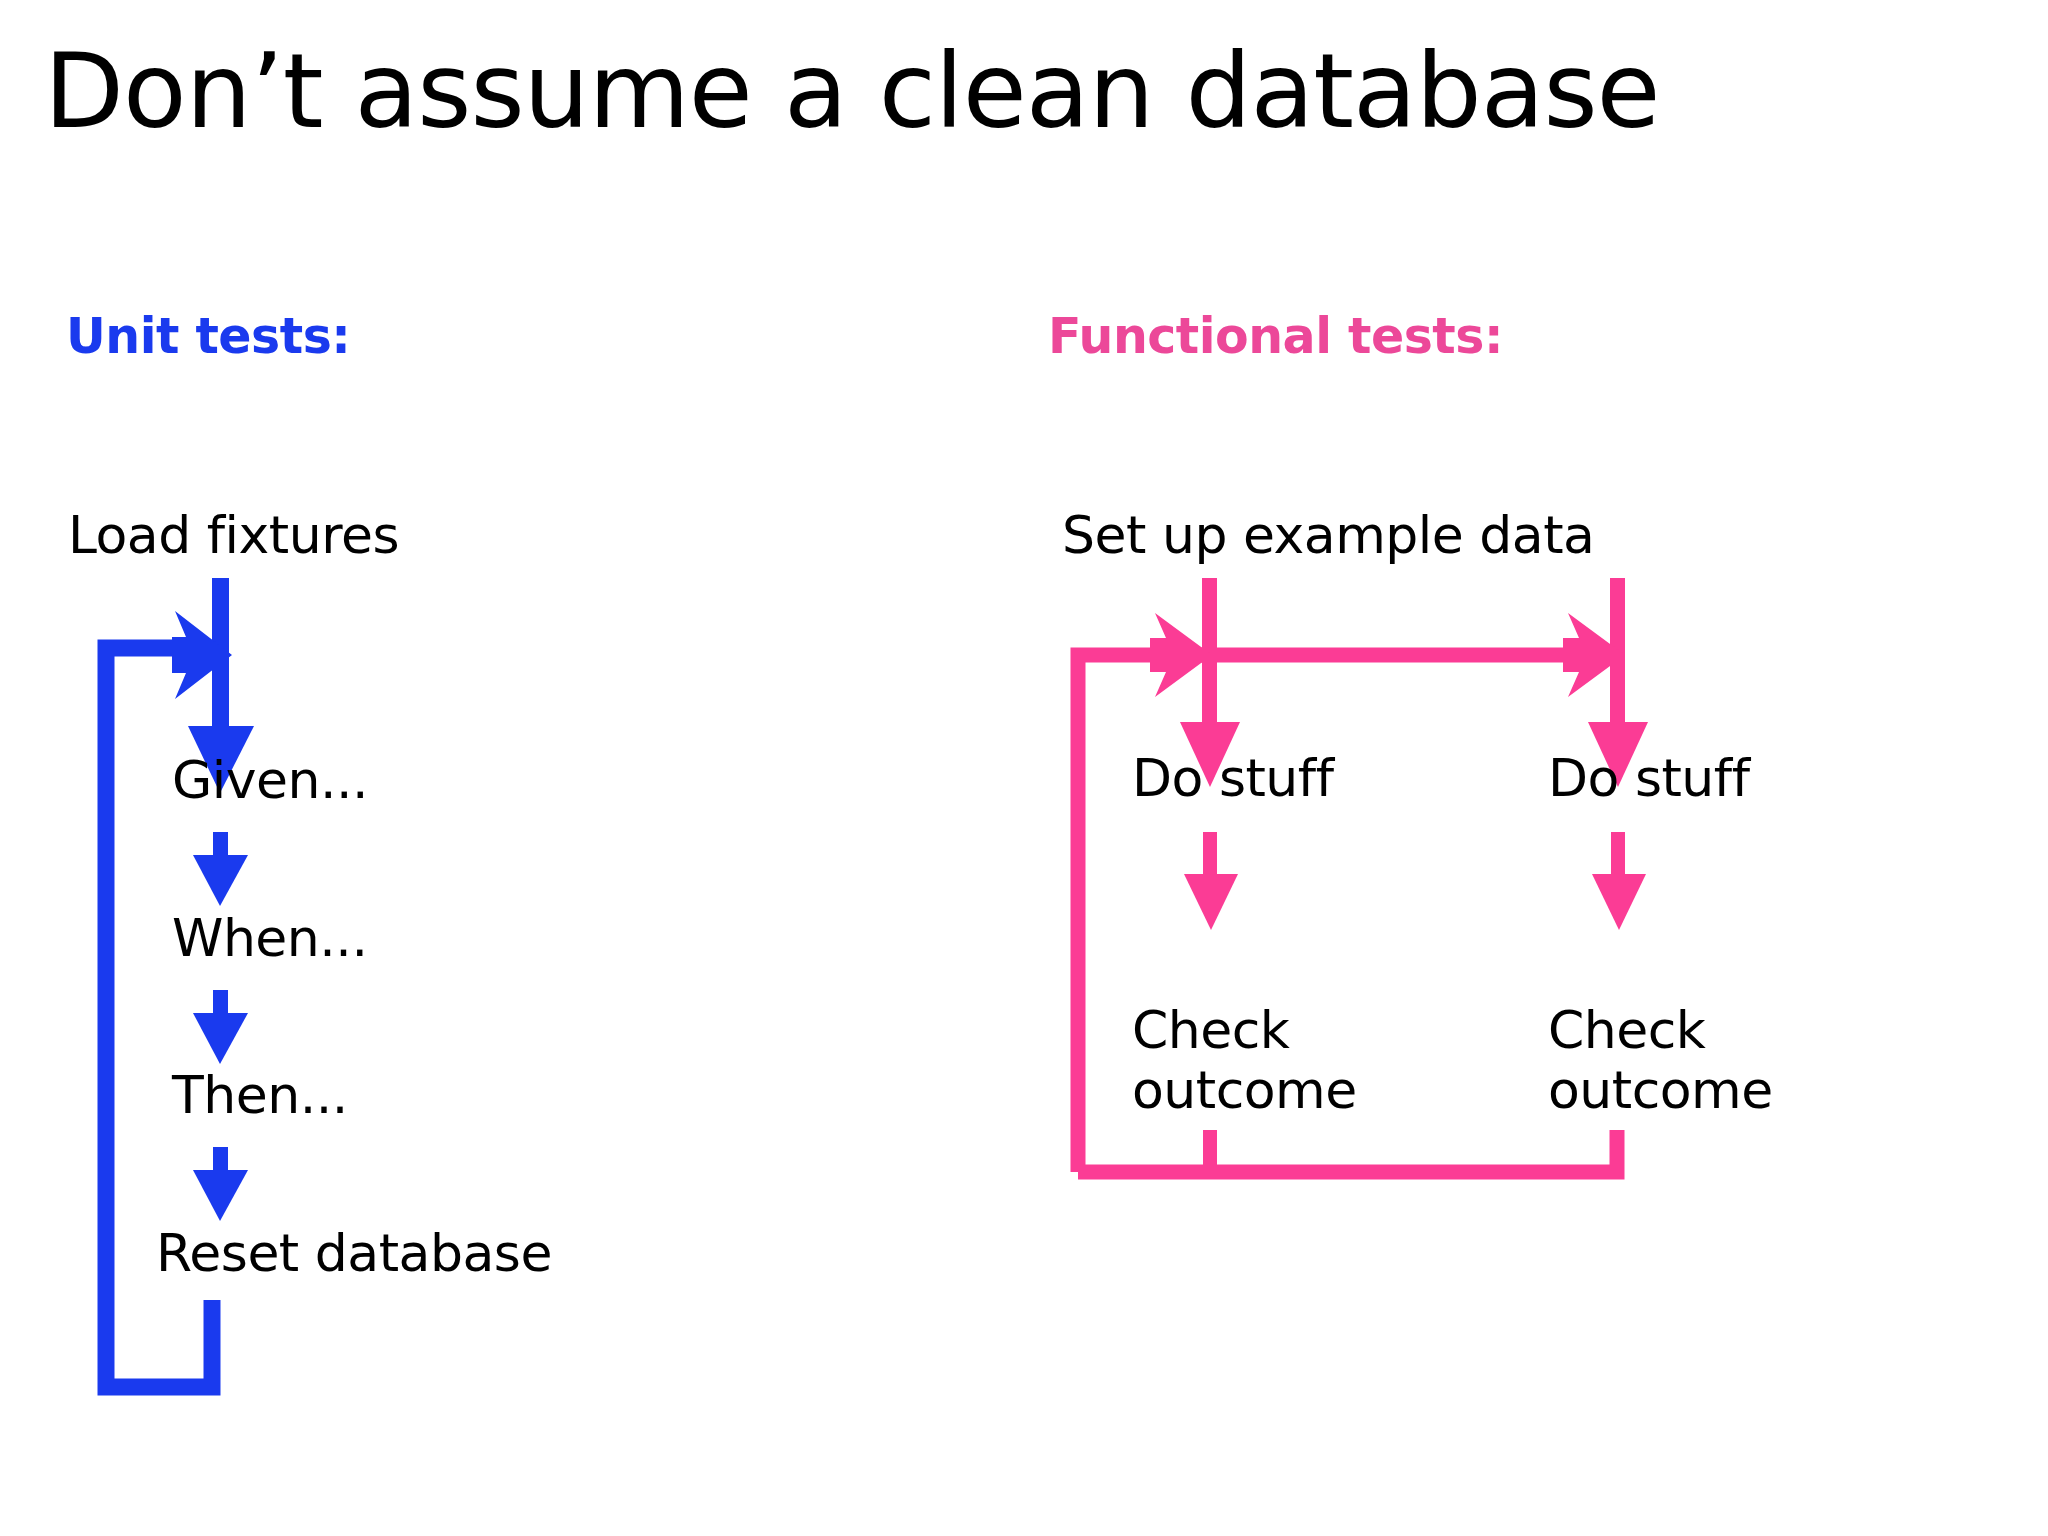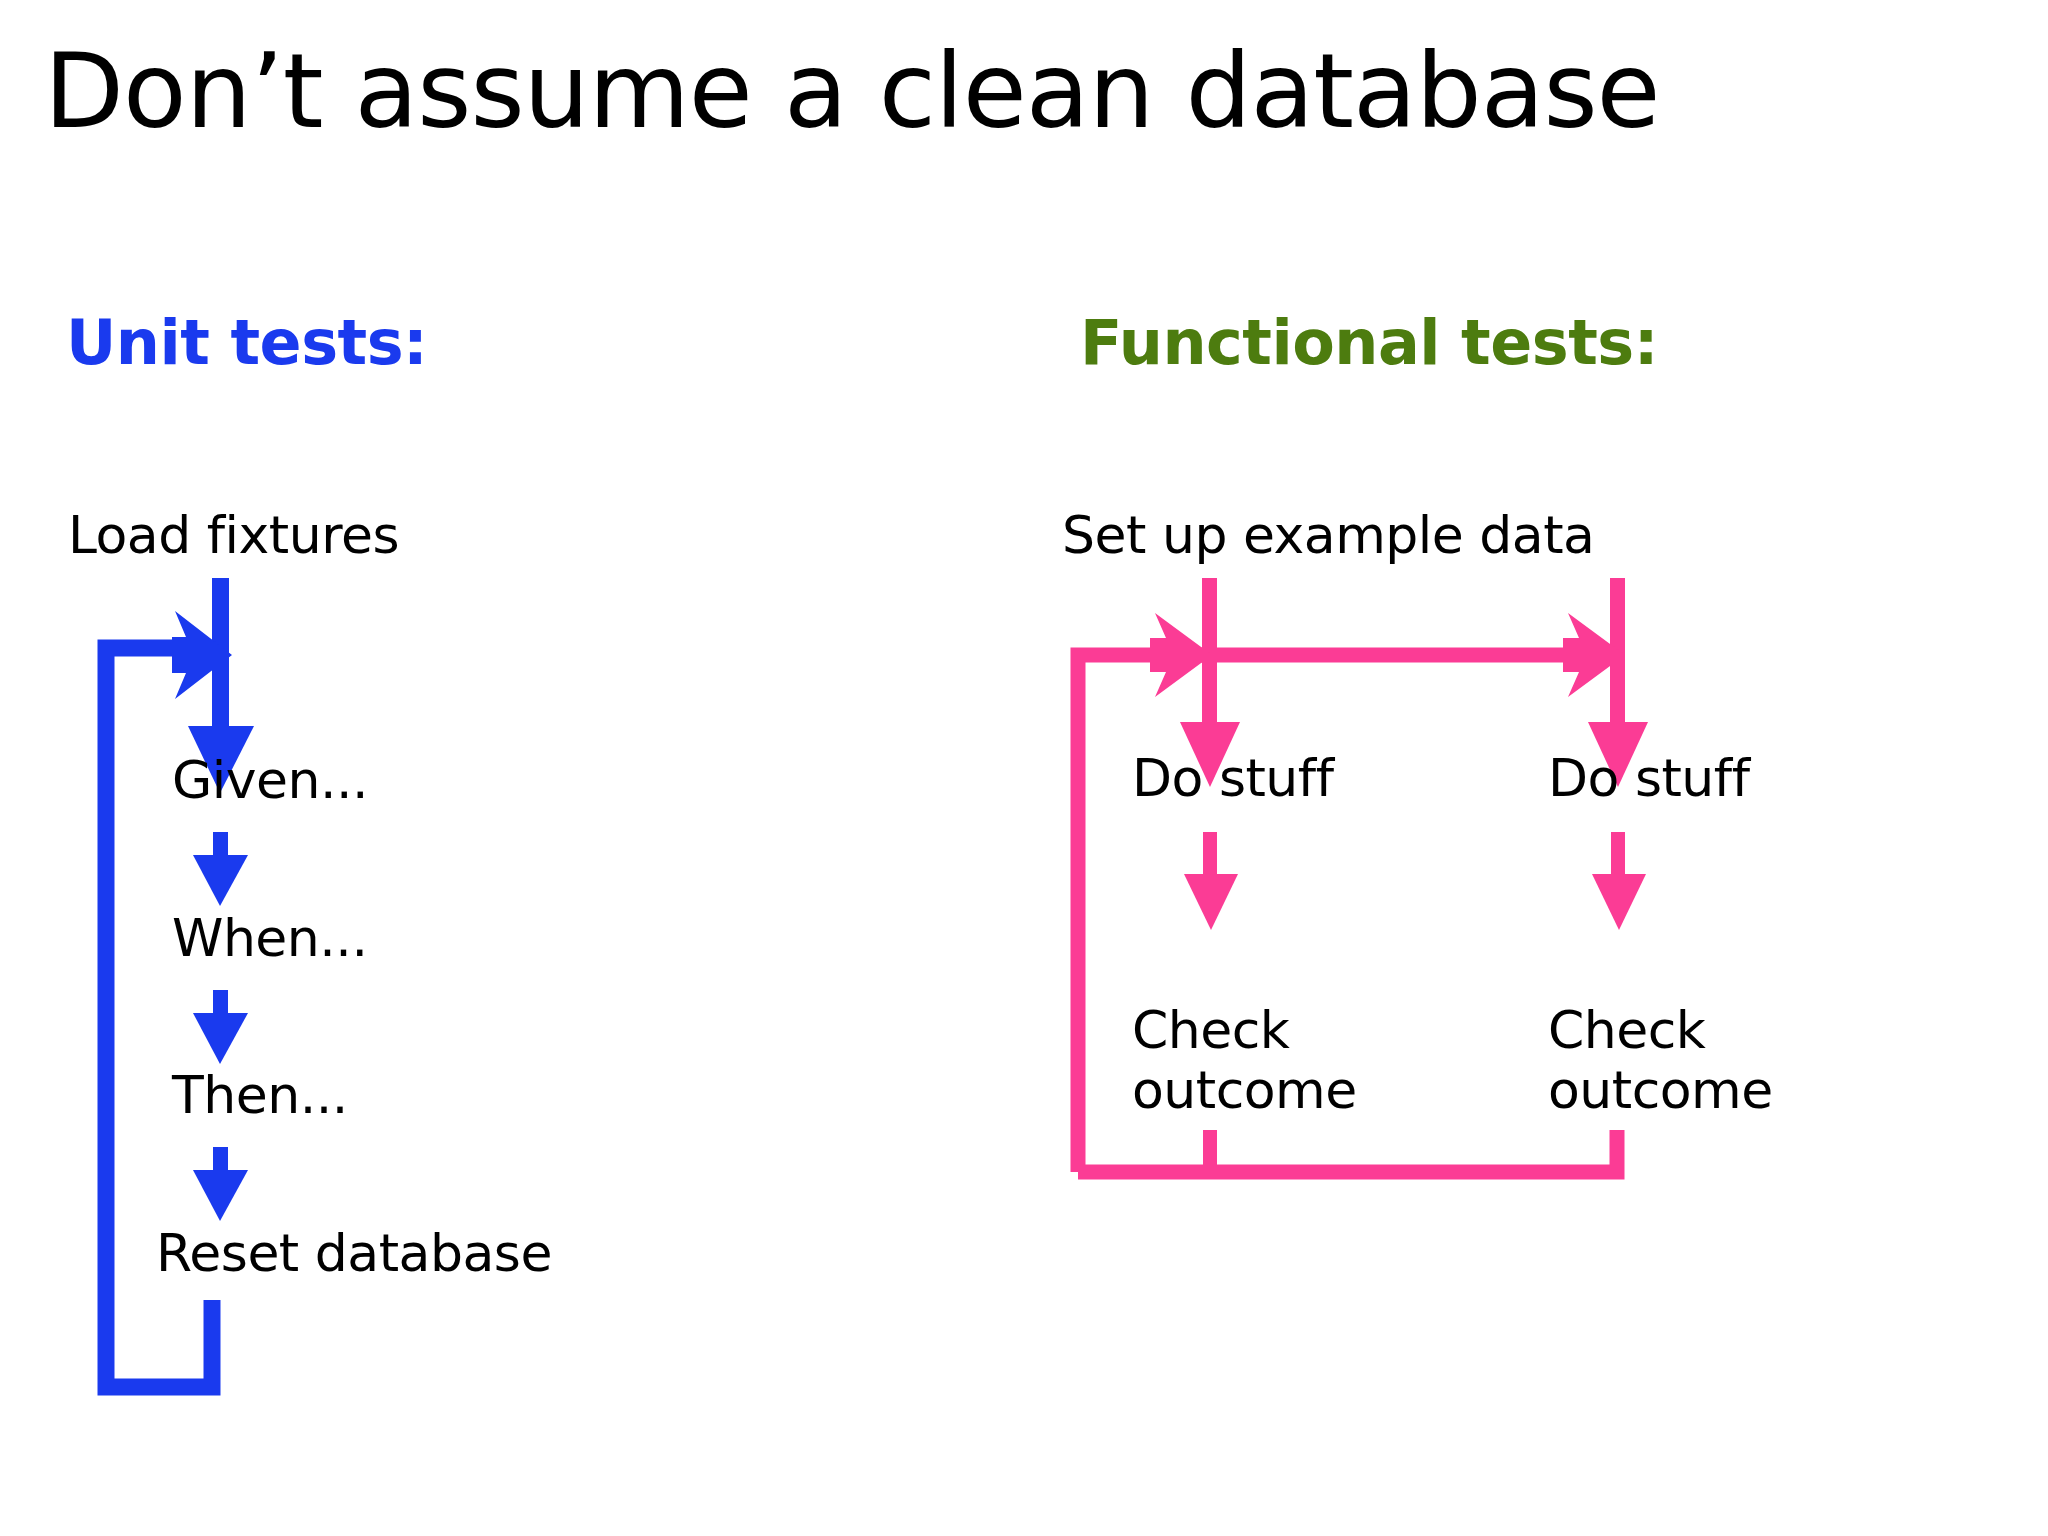--- a/index.html
+++ b/index.html
@@ -40,35 +40,35 @@
     color: #000000;
     letter-spacing: -1px;
     white-space: nowrap;
     line-height: 1.1;
   }
 
   
   .col-heading {
     position: absolute;
     font-family: "DejaVu Sans", sans-serif;
-    font-size: 62px;
+    font-size: 49px;
     font-weight: 700;
     white-space: nowrap;
     line-height: 1.0;
     letter-spacing: -0.5px;
   }
   .col-heading.unit {
     left: 66px;
     top: 312px;
     color: #1A3AEE;
   }
   .col-heading.functional {
-    left: 1080px;
+    left: 1048px;
     top: 312px;
-    color: #4d7c0f;
+    color: #ec4899;
   }
 
   
   .step {
     position: absolute;
     font-family: "DejaVu Sans", sans-serif;
     font-size: 52px;
     font-weight: 400;
     color: #000000;
     white-space: nowrap;

